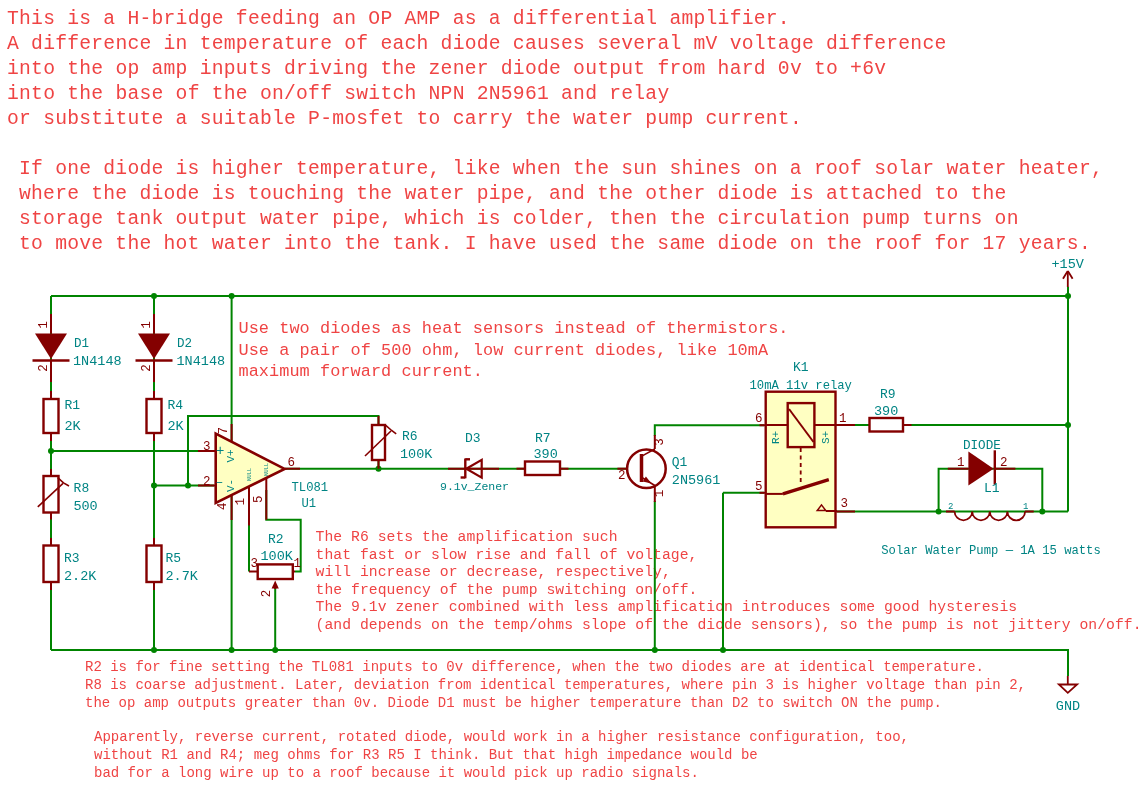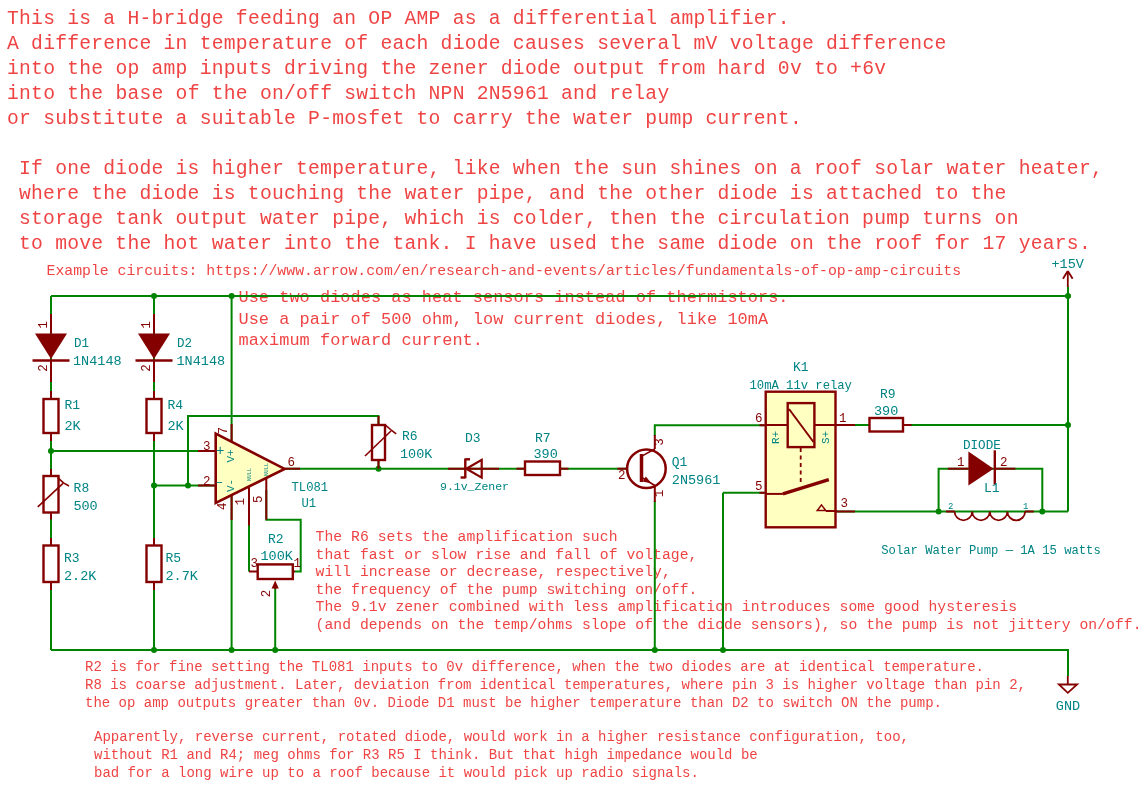--- a/index.html
+++ b/index.html
@@ -12,22 +12,21 @@
 <div id="page">
 <div class="t" id="blkA" style="left:7px;top:7px;font-size:19.7px;letter-spacing:0.23px;line-height:25px;">This is a H-bridge feeding an OP AMP as a differential amplifier.
 A difference in temperature of each diode causes several mV voltage difference
 into the op amp inputs driving the zener diode output from hard 0v to +6v
 into the base of the on/off switch NPN 2N5961 and relay
 or substitute a suitable P-mosfet to carry the water pump current.</div>
 <div class="t" id="blkB" style="left:7px;top:157px;font-size:19.7px;letter-spacing:0.23px;line-height:25px;margin-left:12px;">If one diode is higher temperature, like when the sun shines on a roof solar water heater,
 where the diode is touching the water pipe, and the other diode is attached to the
 storage tank output water pipe, which is colder, then the circulation pump turns on
 to move the hot water into the tank. I have used the same diode on the roof for 17 years.</div>
-<div class="t" id="blkC" style="left:46.5px;top:262.5px;font-size:14.8px;line-height:16px;">Example circuits: https://www.arrow.com/en/research-and-events/articles/fundamentals-of-op-amp-circuits</div>
-<div class="t" id="blkD" style="left:238.5px;top:287px;font-size:16.9px;letter-spacing:0.05px;line-height:21.6px;">Use two diodes as heat sensors instead of thermistors.
+<div class="t" id="blkD" style="left:238.5px;top:318px;font-size:16.9px;letter-spacing:0.05px;line-height:21.6px;">Use two diodes as heat sensors instead of thermistors.
 Use a pair of 500 ohm, low current diodes, like 10mA
 maximum forward current.</div>
 <div class="t" id="blkE" style="left:315.5px;top:529px;font-size:14.72px;letter-spacing:0.05px;line-height:17.5px;">The R6 sets the amplification such
 that fast or slow rise and fall of voltage,
 will increase or decrease, respectively,
 the frequency of the pump switching on/off.
 The 9.1v zener combined with less amplification introduces some good hysteresis
 (and depends on the temp/ohms slope of the diode sensors), so the pump is not jittery on/off.</div>
 <div class="t" id="blkF" style="left:50px;top:658px;font-size:14.0px;line-height:18px;margin-left:35px;">R2 is for fine setting the TL081 inputs to 0v difference, when the two diodes are at identical temperature.
 R8 is coarse adjustment. Later, deviation from identical temperatures, where pin 3 is higher voltage than pin 2,

